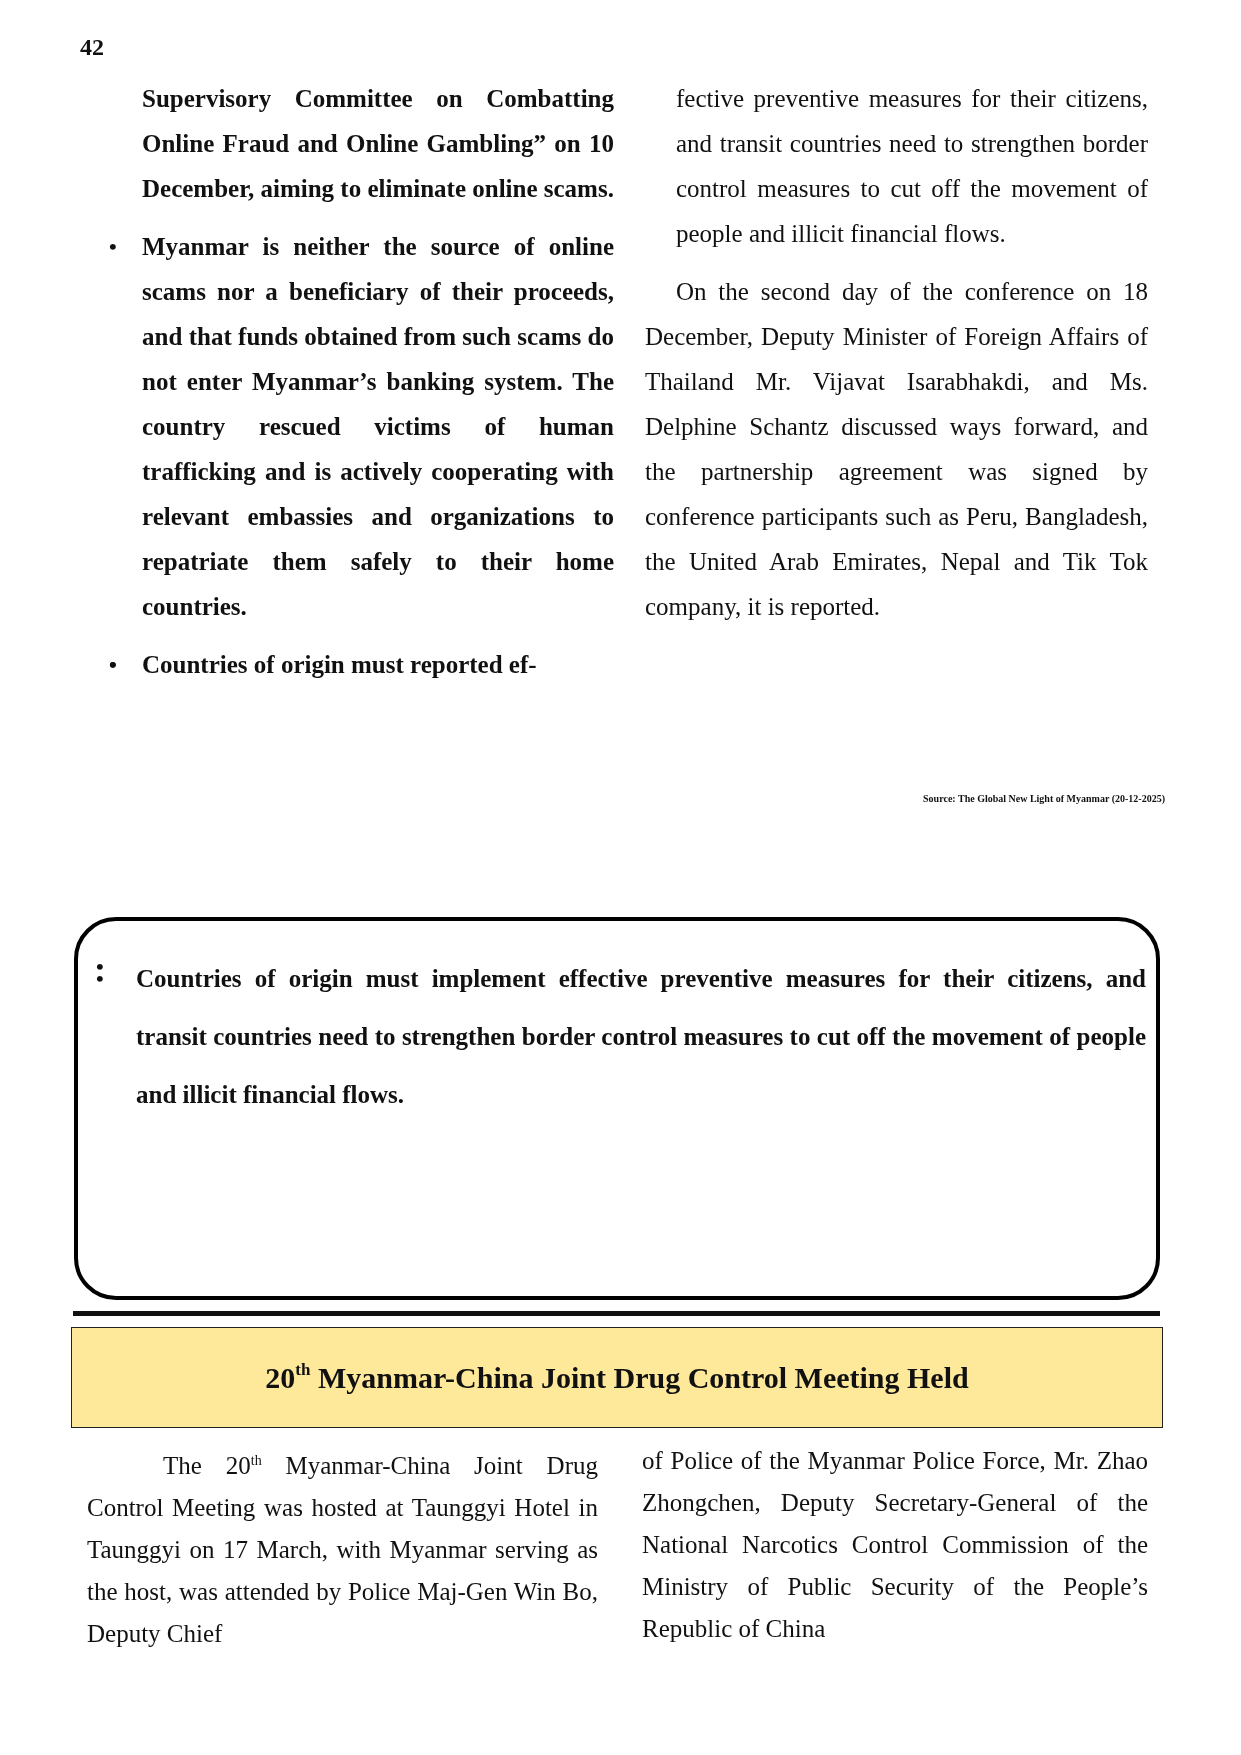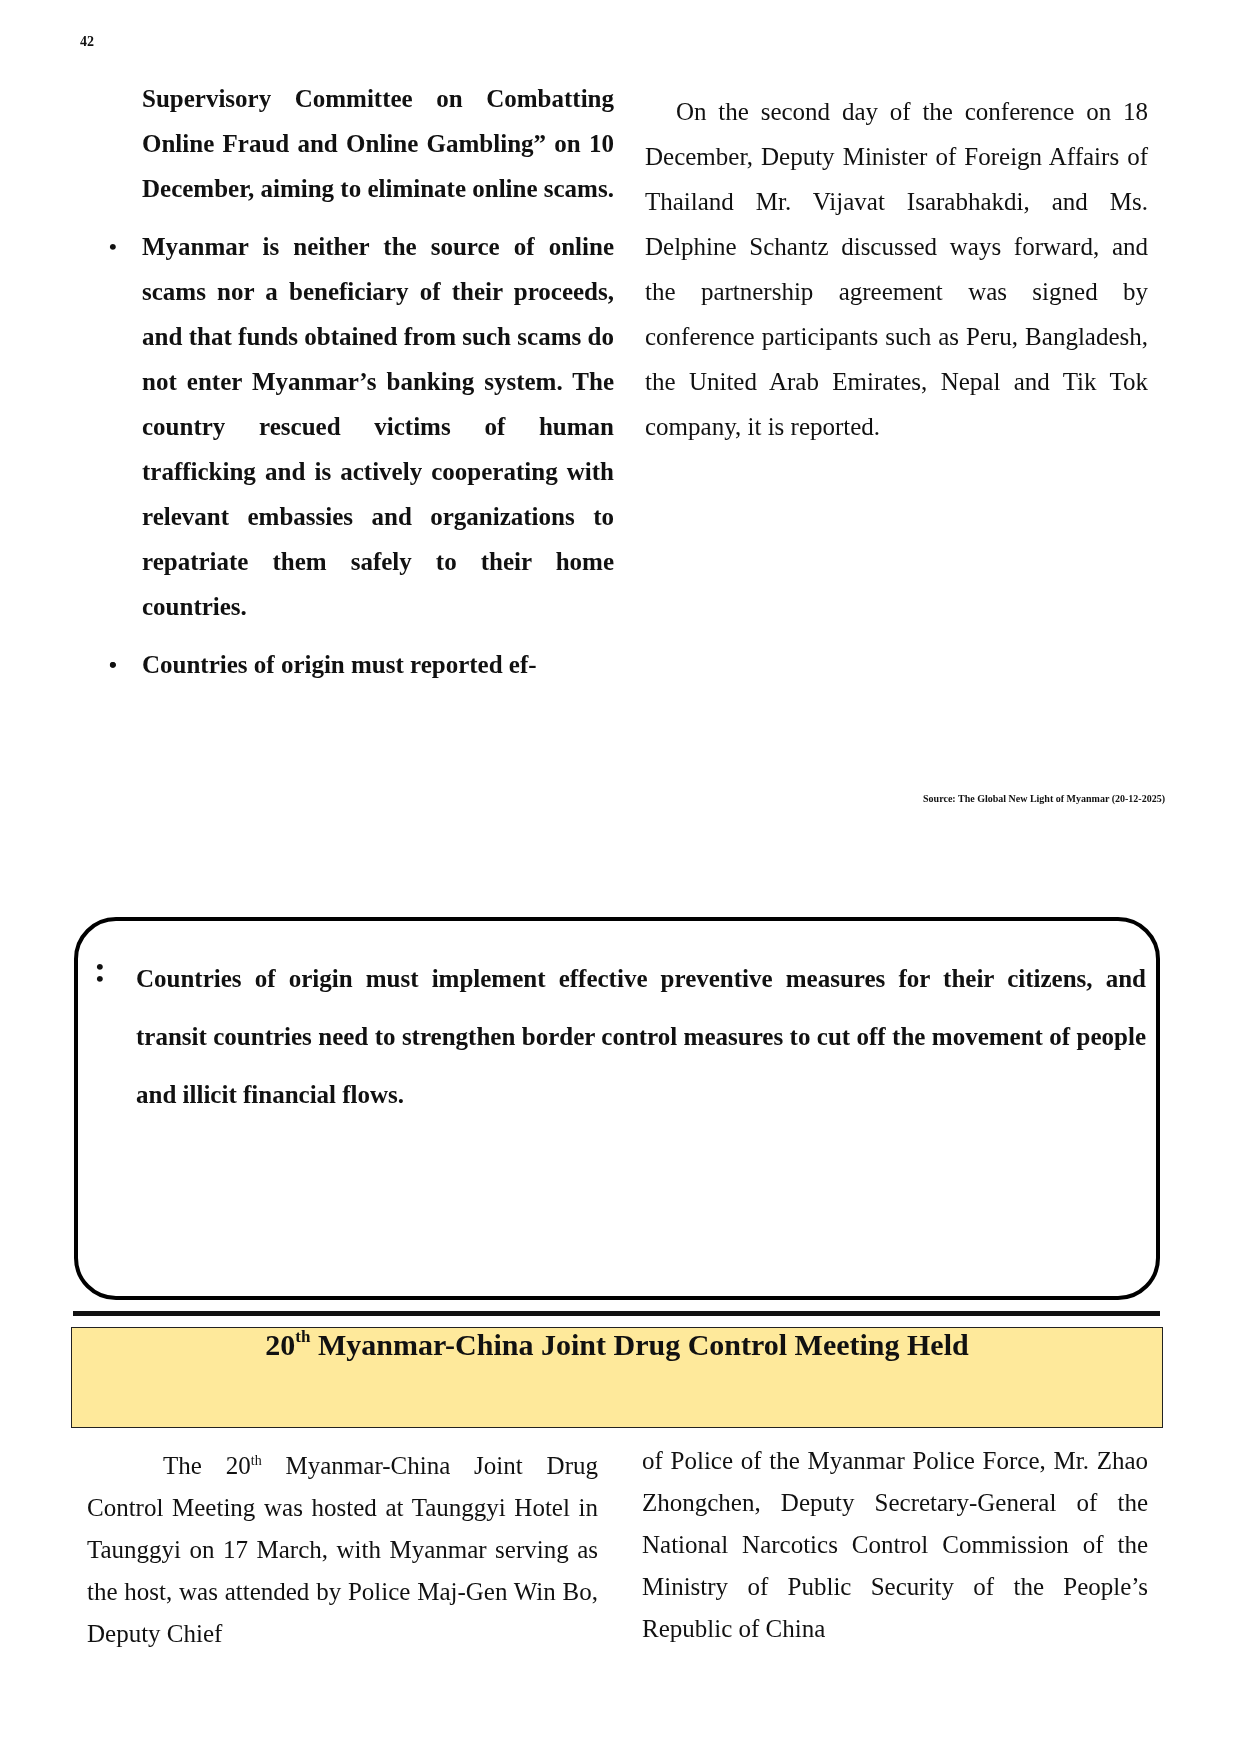--- a/index.html
+++ b/index.html
@@ -1,39 +1,39 @@
 <!DOCTYPE html>
 <html><head>
 <meta charset="utf-8">
 <style>
   html, body { margin: 0; padding: 0; background: #ffffff; }
   body { width: 1241px; height: 1755px; position: relative; overflow: hidden;
          font-family: "Liberation Serif", "DejaVu Serif", serif; color: #111; }
   .abs { position: absolute; }
-  .page-num { left: 80px; top: 34px; font-size: 14px; font-weight: bold; }
+  .page-num { left: 80px; top: 34px; font-size: 24px; font-weight: bold; }
   .col { position: absolute; font-size: 25px; line-height: 45px; text-align: justify; }
   .col p { margin: 0; }
   .left-col { left: 142px; top: 76px; width: 472px; font-weight: bold; }
   .right-col { left: 645px; top: 76px; width: 503px; }
   .bullet-item { position: relative; margin-top: 13px !important; }
   .bullet-item .dot { position: absolute; left: -33px; top: 0; font-size: 22px; }
   .indent-block { padding-left: 31px; }
   .para-indent { text-indent: 31px; margin-top: 13px !important; }
   .source { position: absolute; left: 645px; width: 520px; top: 793px; text-align: right;
             font-size: 10px; font-weight: bold; }
   .callout { left: 74px; top: 917px; width: 1086px; height: 383px;
              border: 4px solid #000; border-radius: 42px; box-sizing: border-box; }
   .callout-list { position: absolute; left: 136px; top: 938px; width: 1010px;
                   font-size: 25px; font-weight: bold; line-height: 58px; text-align: justify; }
   .callout-list p { margin: 0 0 12px 0; position: relative; }
   .callout-list .dot { position: absolute; left: -40px; top: 0; font-size: 22px; }
   .rule { left: 73px; top: 1311px; width: 1087px; height: 5px; background: #111; }
   .banner { left: 71px; top: 1327px; width: 1092px; height: 101px; box-sizing: border-box;
             background: #fee99b; border: 1.5px solid #222;
-            display: flex; justify-content: center;
+            display: flex; align-items: center; justify-content: center;
             font-size: 30px; font-weight: bold; }
   .banner sup { font-size: 17px; position: relative; top: -2px; }
   .body2 { position: absolute; font-size: 25px; line-height: 42px; text-align: justify; top: 1440px; }
   .body2 p { margin: 0; }
   .b2-left { left: 87px; width: 511px; }
   .b2-right { left: 642px; width: 506px; }
   .b2-left p { text-indent: 76px; }
   .body2 sup { font-size: 14px; }
 </style>
 </head>
@@ -50,20 +50,21 @@
   <p class="bullet-item">
     <span class="dot">•</span>
   </p>
   <p class="bullet-item" style="text-align:left;">
     <span class="dot">•</span>
     <span>Countries of origin must reported ef-</span>
   </p>
 </div>
 
 <div class="col right-col">
+  <p class="indent-block">fective preventive measures for their citizens, and transit countries need to strengthen border control measures to cut off the movement of people and illicit financial flows.</p>
   <p class="para-indent">On the second day of the conference on 18 December, Deputy Minister of Foreign Affairs of Thailand Mr. Vijavat Isarabhakdi, and Ms. Delphine Schantz discussed ways forward, and the partnership agreement was signed by conference participants such as Peru, Bangladesh, the United Arab Emirates, Nepal and Tik Tok company, it is reported.</p>
 </div>
 
 <div class="source">Source: The Global New Light of Myanmar (20-12-2025)</div>
 
 <div class="abs callout"></div>
 <div class="callout-list">
   <p>
     <span class="dot">•</span>
   </p>

